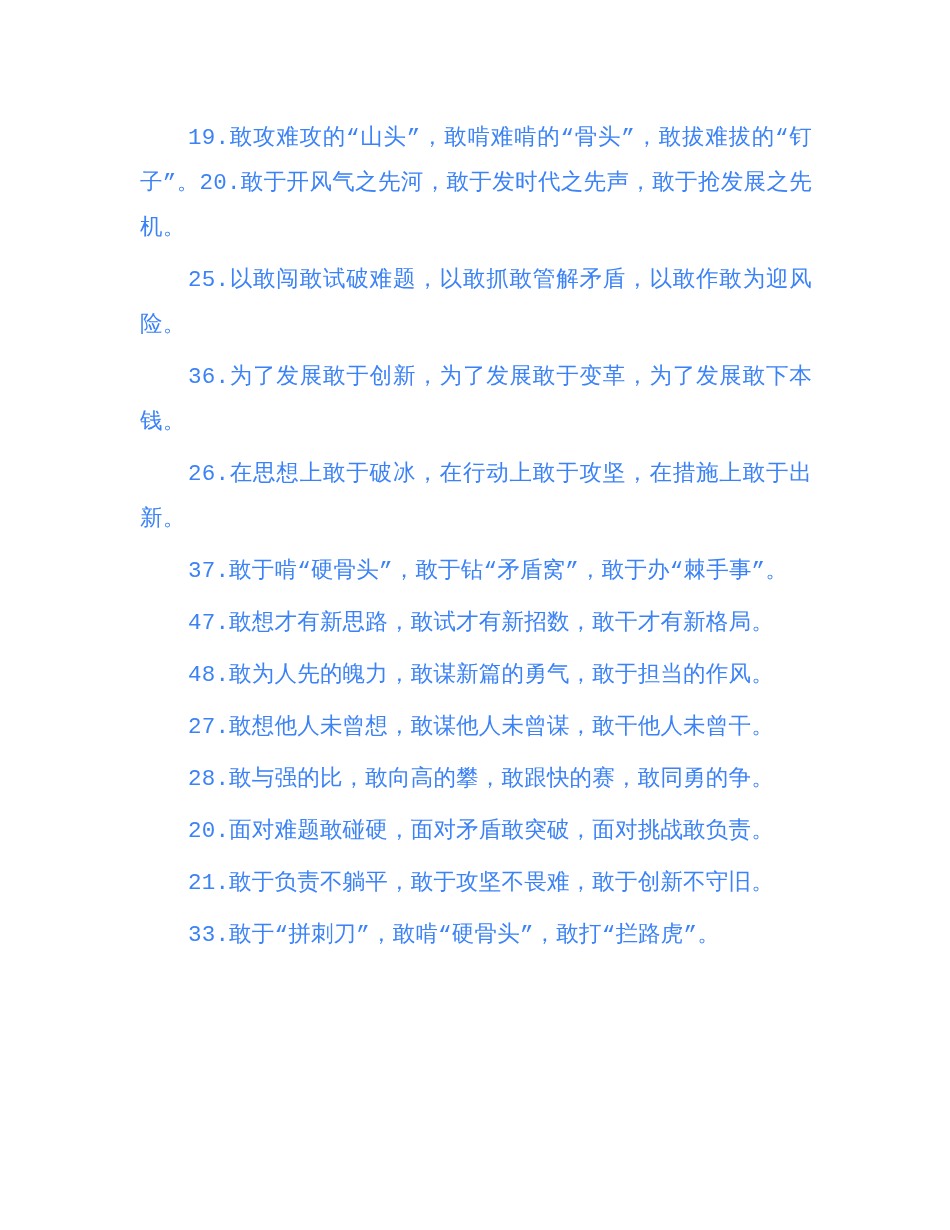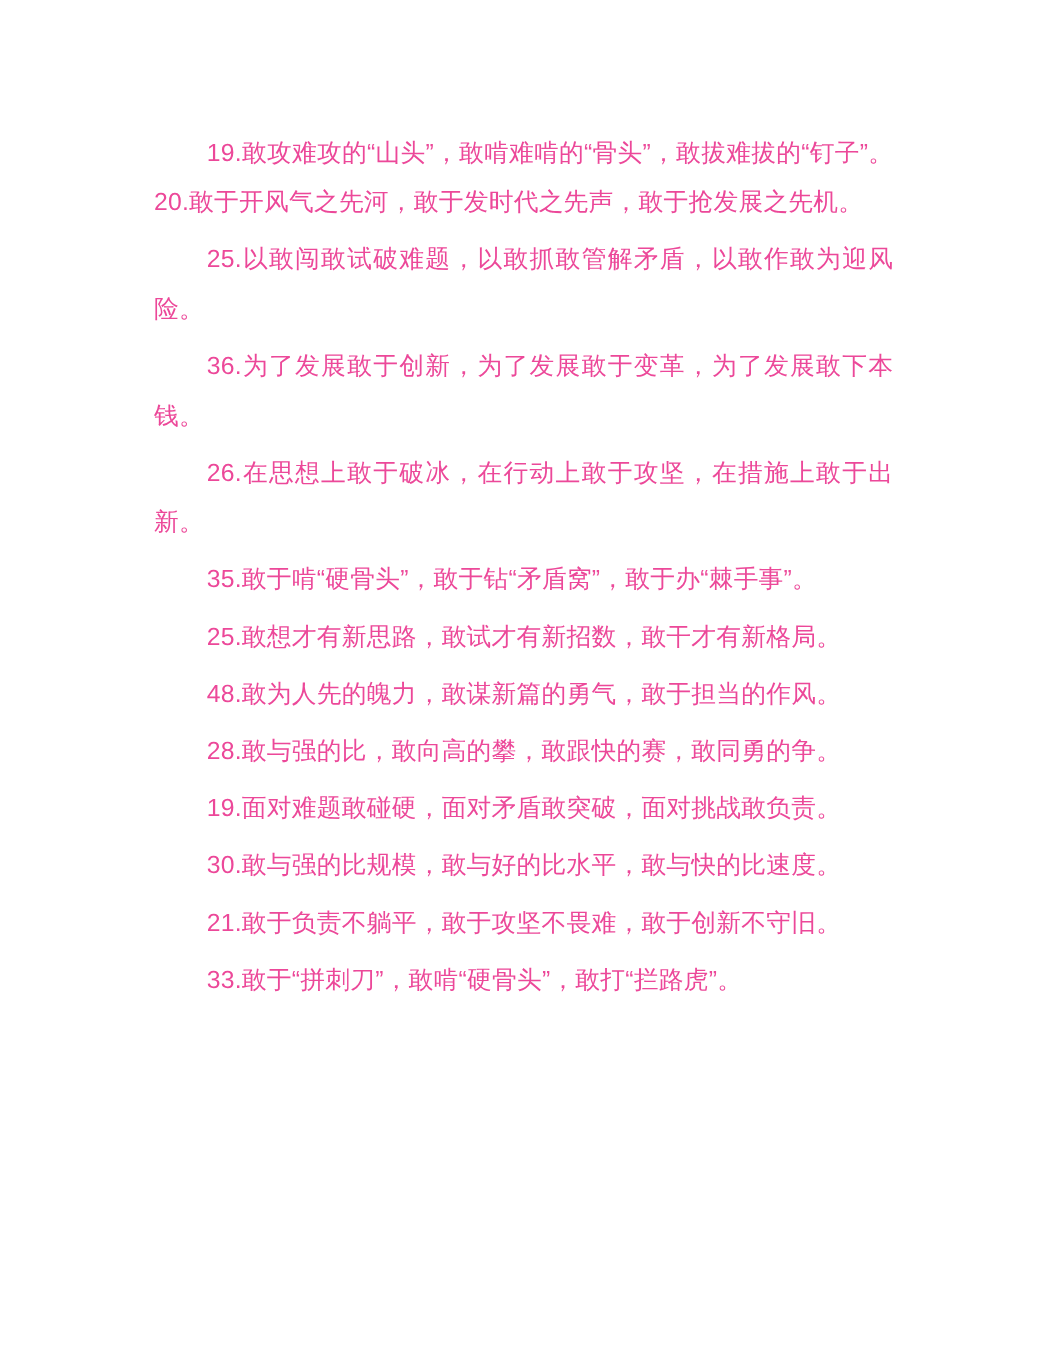--- a/index.html
+++ b/index.html
@@ -2,43 +2,43 @@
 <html><head>
 <meta charset="utf-8">
 <style>
   html, body { margin: 0; padding: 0; background: #ffffff; }
   body { width: 950px; height: 1230px; position: relative; overflow: hidden; }
   .page {
     position: absolute;
     left: 140px;
     top: 116px;
     width: 672px;
-    font-family: Liberation Sans, sans-serif;
+    font-family: Liberation Mono, monospace;
     font-size: 22.5px;
-    color: #ec4899;
+    color: #3b82f6;
     line-height: 45px;
   }
   .para {
     margin: 0 0 7px 0;
     text-indent: 48px;
     text-align: justify;
     text-align-last: left;
     letter-spacing: 0.2px;
     white-space: normal;
   }
 </style>
 </head>
 <body>
 
 <div class="page">
   <p class="para">19.敢攻难攻的“山头”，敢啃难啃的“骨头”，敢拔难拔的“钉子”。20.敢于开风气之先河，敢于发时代之先声，敢于抢发展之先机。</p>
   <p class="para">25.以敢闯敢试破难题，以敢抓敢管解矛盾，以敢作敢为迎风险。</p>
   <p class="para">36.为了发展敢于创新，为了发展敢于变革，为了发展敢下本钱。</p>
   <p class="para">26.在思想上敢于破冰，在行动上敢于攻坚，在措施上敢于出新。</p>
-  <p class="para">35.敢于啃“硬骨头”，敢于钻“矛盾窝”，敢于办“棘手事”。</p>
-  <p class="para">25.敢想才有新思路，敢试才有新招数，敢干才有新格局。</p>
+  <p class="para">37.敢于啃“硬骨头”，敢于钻“矛盾窝”，敢于办“棘手事”。</p>
+  <p class="para">47.敢想才有新思路，敢试才有新招数，敢干才有新格局。</p>
   <p class="para">48.敢为人先的魄力，敢谋新篇的勇气，敢于担当的作风。</p>
+  <p class="para">27.敢想他人未曾想，敢谋他人未曾谋，敢干他人未曾干。</p>
   <p class="para">28.敢与强的比，敢向高的攀，敢跟快的赛，敢同勇的争。</p>
-  <p class="para">19.面对难题敢碰硬，面对矛盾敢突破，面对挑战敢负责。</p>
-  <p class="para">30.敢与强的比规模，敢与好的比水平，敢与快的比速度。</p>
+  <p class="para">20.面对难题敢碰硬，面对矛盾敢突破，面对挑战敢负责。</p>
   <p class="para">21.敢于负责不躺平，敢于攻坚不畏难，敢于创新不守旧。</p>
   <p class="para">33.敢于“拼刺刀”，敢啃“硬骨头”，敢打“拦路虎”。</p>
 </div>
 
 </body></html>

